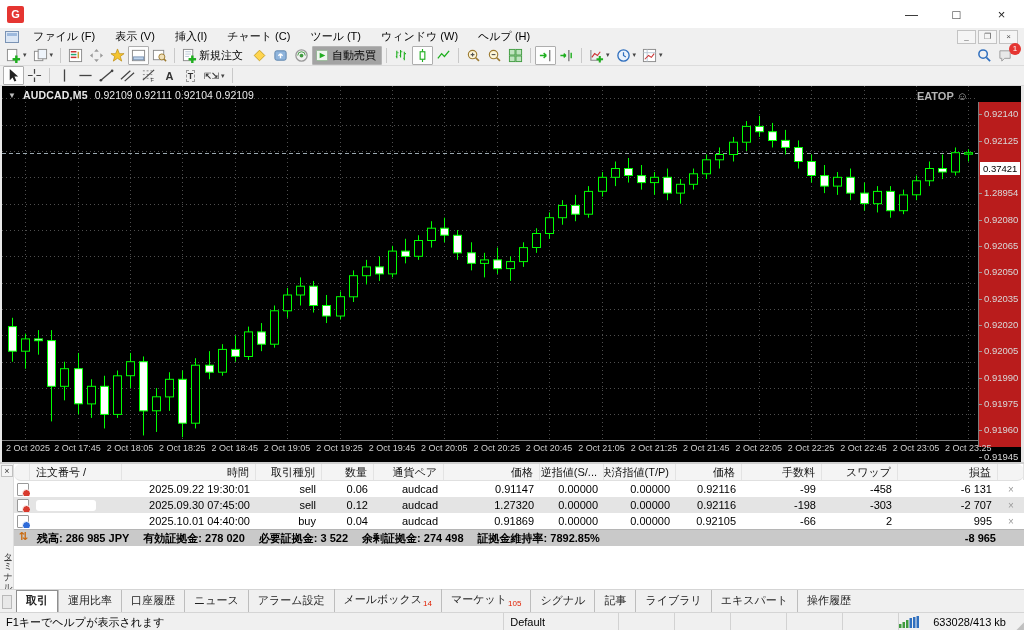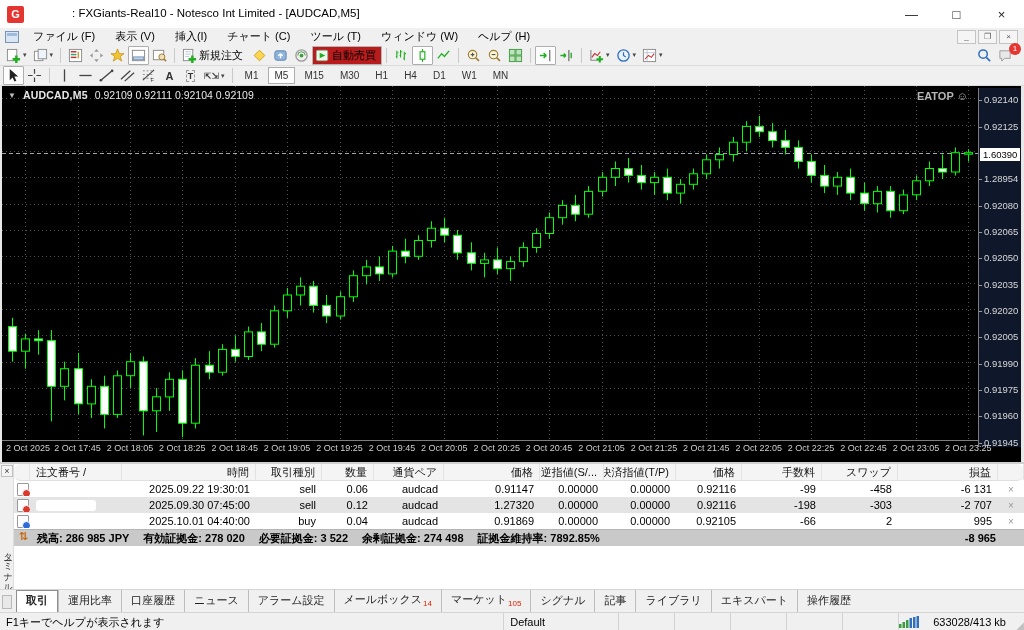--- a/index.html
+++ b/index.html
@@ -24,42 +24,42 @@
   .mdi-btn { width:19px; height:14px; border:1px solid #c3c3c3; background:#f5f5f5; color:#555;
              font-size:8px; display:flex; align-items:center; justify-content:center; margin-left:2px; }
 
   
   .toolbar { background:#f0f0f0; display:flex; align-items:center; padding-left:3px; border-bottom:1px solid #dcdcdc; }
   .toolbar.row1 { height:21px; flex:0 0 21px; }
   .toolbar.row2 { height:20px; flex:0 0 20px; }
   .tb-btn { height:19px; min-width:21px; display:flex; align-items:center; justify-content:center;
             padding:0 2px; border:1px solid transparent; border-radius:1px; }
   .tb-btn.active { background:#fdfdfd; border-color:#aeaeae; }
-  .tb-btn.outline { background:#b91c1c; border-color:#b5b5b5; }
+  .tb-btn.outline { background:#a3a3a3; border-color:#b5b5b5; }
   .tb-btn svg { width:15px; height:15px; display:block; }
   .tb-label { font-size:11px; margin:0 3px 0 2px; white-space:nowrap; }
   .tb-sep { width:1px; height:15px; background:#c9c9c9; margin:0 4px; flex:0 0 1px; }
   .caret { font-size:7px; color:#444; margin-left:2px; }
   .tg { font-size:11px; font-weight:bold; color:#333; }
   .tg.boxed { border:1px dashed #999; padding:0 1px; font-size:9px; }
   .tf-btn { font-size:10px; color:#333; padding:2px 6px; border:1px solid transparent; margin:0 1px; }
   .tf-btn.active { background:#fdfdfd; border-color:#aeaeae; }
   .tb-right { margin-left:auto; display:flex; align-items:center; margin-right:8px; }
   .notif-wrap { position:relative; }
   .badge-dot { position:absolute; top:-4px; right:-6px; background:#e53531; color:#fff; border-radius:50%;
                width:12px; height:12px; font-size:8px; display:flex; align-items:center; justify-content:center; }
 
   
   .chart-region { position:relative; flex:0 0 376px; height:376px; background:#000; border-left:2px solid #e8e8e8; border-right:3px solid #e8e8e8; }
   #plot-svg { position:absolute; left:0; top:0; }
   .chart-header { position:absolute; left:6px; top:3px; z-index:4; color:#e8e8e8; font-size:10.5px; display:flex; gap:7px; align-items:center; }
   .chart-header .tri { color:#bdbdbd; font-size:8px; }
   .chart-header .sym { font-weight:bold; letter-spacing:.2px; }
   .watermark { position:absolute; top:4px; z-index:4; color:#b5b5b5; font-weight:bold; font-size:11px; display:flex; gap:3px; align-items:center; }
-  .price-axis { position:absolute; top:2px; bottom:15px; background:#0f172a; border-left:1px solid #7d7d7d; z-index:3; }
+  .price-axis { position:absolute; top:16px; bottom:15px; background:#b91c1c; border-left:1px solid #7d7d7d; z-index:3; }
   .p-tick { position:absolute; left:5px; color:#d8d8d8; font-size:9.5px; white-space:nowrap; }
   .p-tick::before { content:""; position:absolute; left:-5px; top:6px; width:3px; height:1px; background:#9a9a9a; }
   .price-box { position:absolute; left:1px; right:1px; height:13px; background:#fff; color:#000; font-size:9.5px;
                display:flex; align-items:center; padding-left:3px; z-index:4; }
   .time-axis { position:absolute; left:0; right:0; bottom:0; height:22px; background:#000; border-top:1px solid #7d7d7d; z-index:3; }
   .t-tick { position:absolute; top:2px; color:#cfcfcf; font-size:9px; white-space:nowrap; transform:translateX(-50%); }
   .t-tick.first { transform:none; }
 
   
   .terminal { flex:0 0 127px; height:127px; background:#fff; display:flex; border-top:2px solid #cfcfcf; }
@@ -108,21 +108,20 @@
   .grip { width:14px; display:flex; align-items:flex-end; justify-content:flex-end; }
   .grip::after { content:"◢"; color:#c0c0c0; font-size:10px; }
 </style>
 </head>
 <body>
 
 <div id="app">
 
   <div class="titlebar">
     <div class="logo">G</div>
-    <div class="title-text">: FXGiants-Real10 - Notesco Int Limited - [AUDCAD,M5]</div>
     <div class="win-controls">
       <div class="win-btn">—</div>
       <div class="win-btn">□</div>
       <div class="win-btn">×</div>
     </div>
   </div>
 
   <div class="menubar">
     <div class="menu-chart-icon"></div>
     <div id="menu-items" style="display:flex;">
@@ -367,31 +366,20 @@
           <span class="tg">A</span>
         </div>
         <div class="tb-btn">
           <span class="tg boxed">T</span>
         </div>
         <div class="tb-btn">
           <span class="tg" style="font-size:9px;">⇱⇲</span>
           <span class="caret">▾</span>
         </div>
         <div class="tb-sep"></div>
-      </div>
-    <div id="tb-timeframes" style="display:flex;align-items:center;">
-        <div class="tf-btn">M1</div>
-        <div class="tf-btn active">M5</div>
-        <div class="tf-btn">M15</div>
-        <div class="tf-btn">M30</div>
-        <div class="tf-btn">H1</div>
-        <div class="tf-btn">H4</div>
-        <div class="tf-btn">D1</div>
-        <div class="tf-btn">W1</div>
-        <div class="tf-btn">MN</div>
       </div>
   </div>
 
   <div class="chart-region">
     <div class="chart-header">
       <span class="tri">▼</span>
       <span class="sym">AUDCAD,M5</span>
       <span>0.92109 0.92111 0.92104 0.92109</span>
     </div>
     <div class="watermark" id="watermark" style="right: 53px;">
@@ -589,21 +577,21 @@
         <div class="p-tick" style="top: 111.659px;">0.92080</div>
         <div class="p-tick" style="top: 138px;">0.92065</div>
         <div class="p-tick" style="top: 164.341px;">0.92050</div>
         <div class="p-tick" style="top: 190.683px;">0.92035</div>
         <div class="p-tick" style="top: 217.024px;">0.92020</div>
         <div class="p-tick" style="top: 243.366px;">0.92005</div>
         <div class="p-tick" style="top: 269.707px;">0.91990</div>
         <div class="p-tick" style="top: 296.049px;">0.91975</div>
         <div class="p-tick" style="top: 322.39px;">0.91960</div>
         <div class="p-tick" style="top: 348.732px;">0.91945</div>
-        <div class="price-box" style="top: 60.2317px;">1.60390</div>
+        <div class="price-box" style="top: 60.2317px;">0.37421</div>
       </div>
     <div class="time-axis" id="time-axis" style="right: 43px;">
         <div class="t-tick first" style="left: 4px;">2 Oct 2025</div>
         <div class="t-tick" style="left: 75.5px;">2 Oct 17:45</div>
         <div class="t-tick" style="left: 127.9px;">2 Oct 18:05</div>
         <div class="t-tick" style="left: 180.3px;">2 Oct 18:25</div>
         <div class="t-tick" style="left: 232.7px;">2 Oct 18:45</div>
         <div class="t-tick" style="left: 285.1px;">2 Oct 19:05</div>
         <div class="t-tick" style="left: 337.5px;">2 Oct 19:25</div>
         <div class="t-tick" style="left: 389.9px;">2 Oct 19:45</div>

